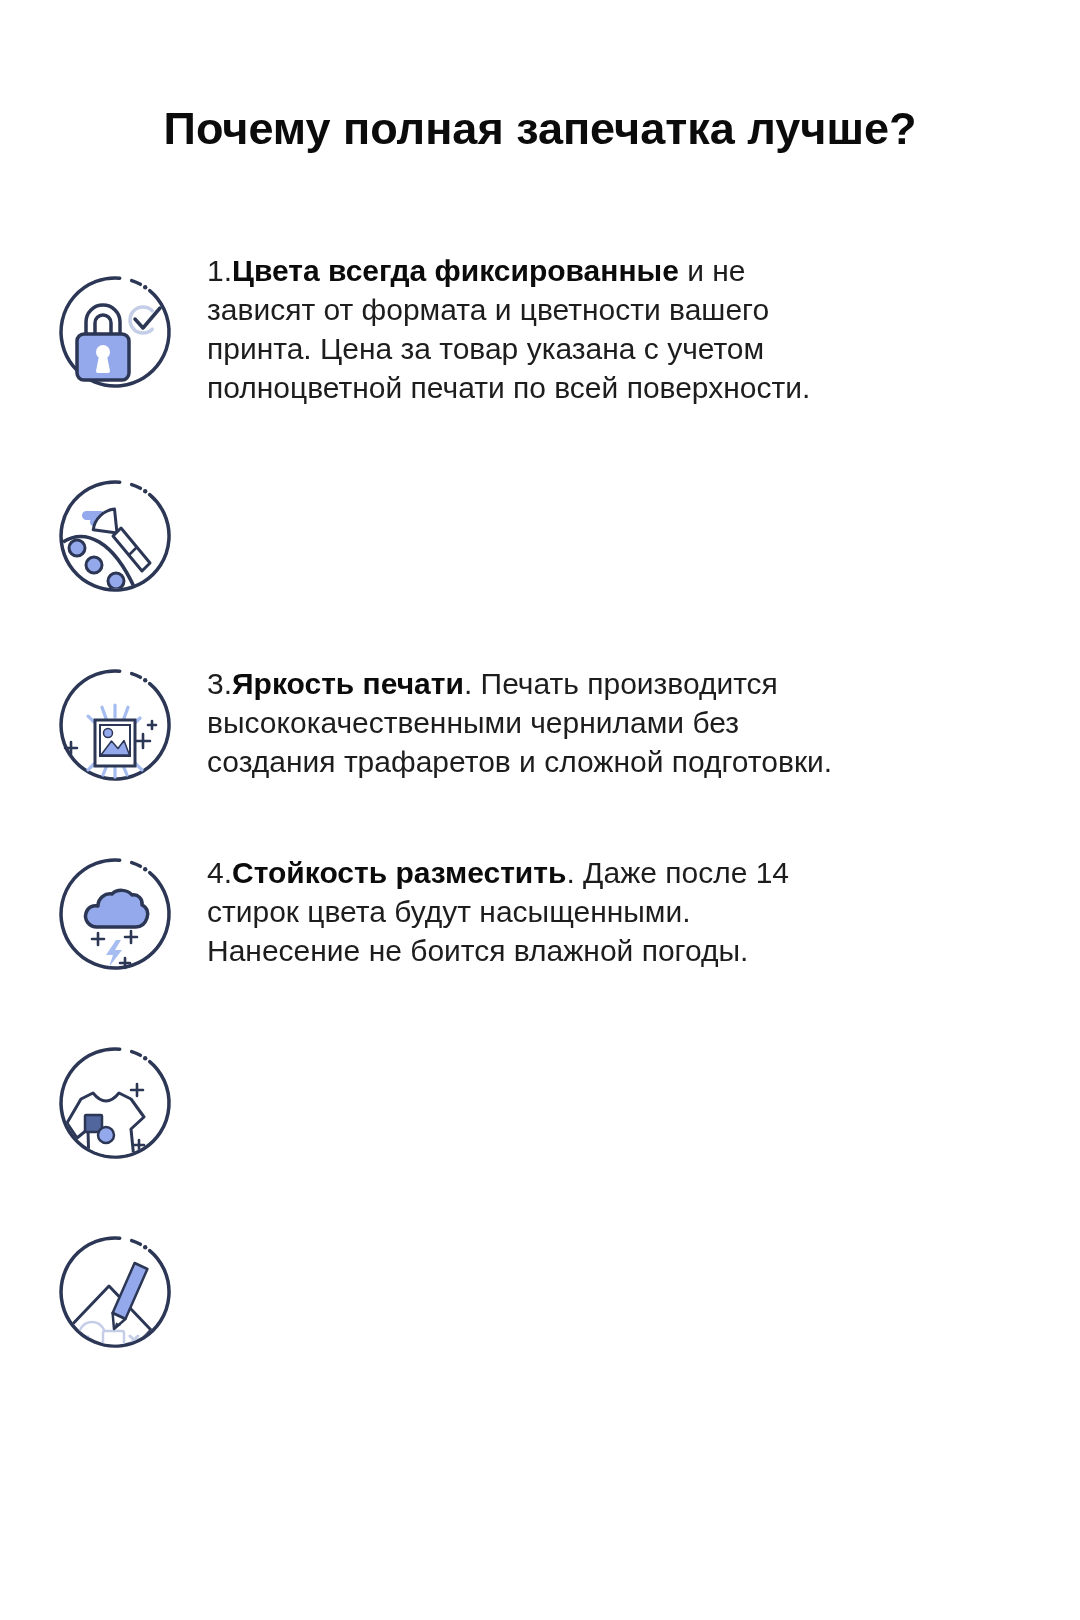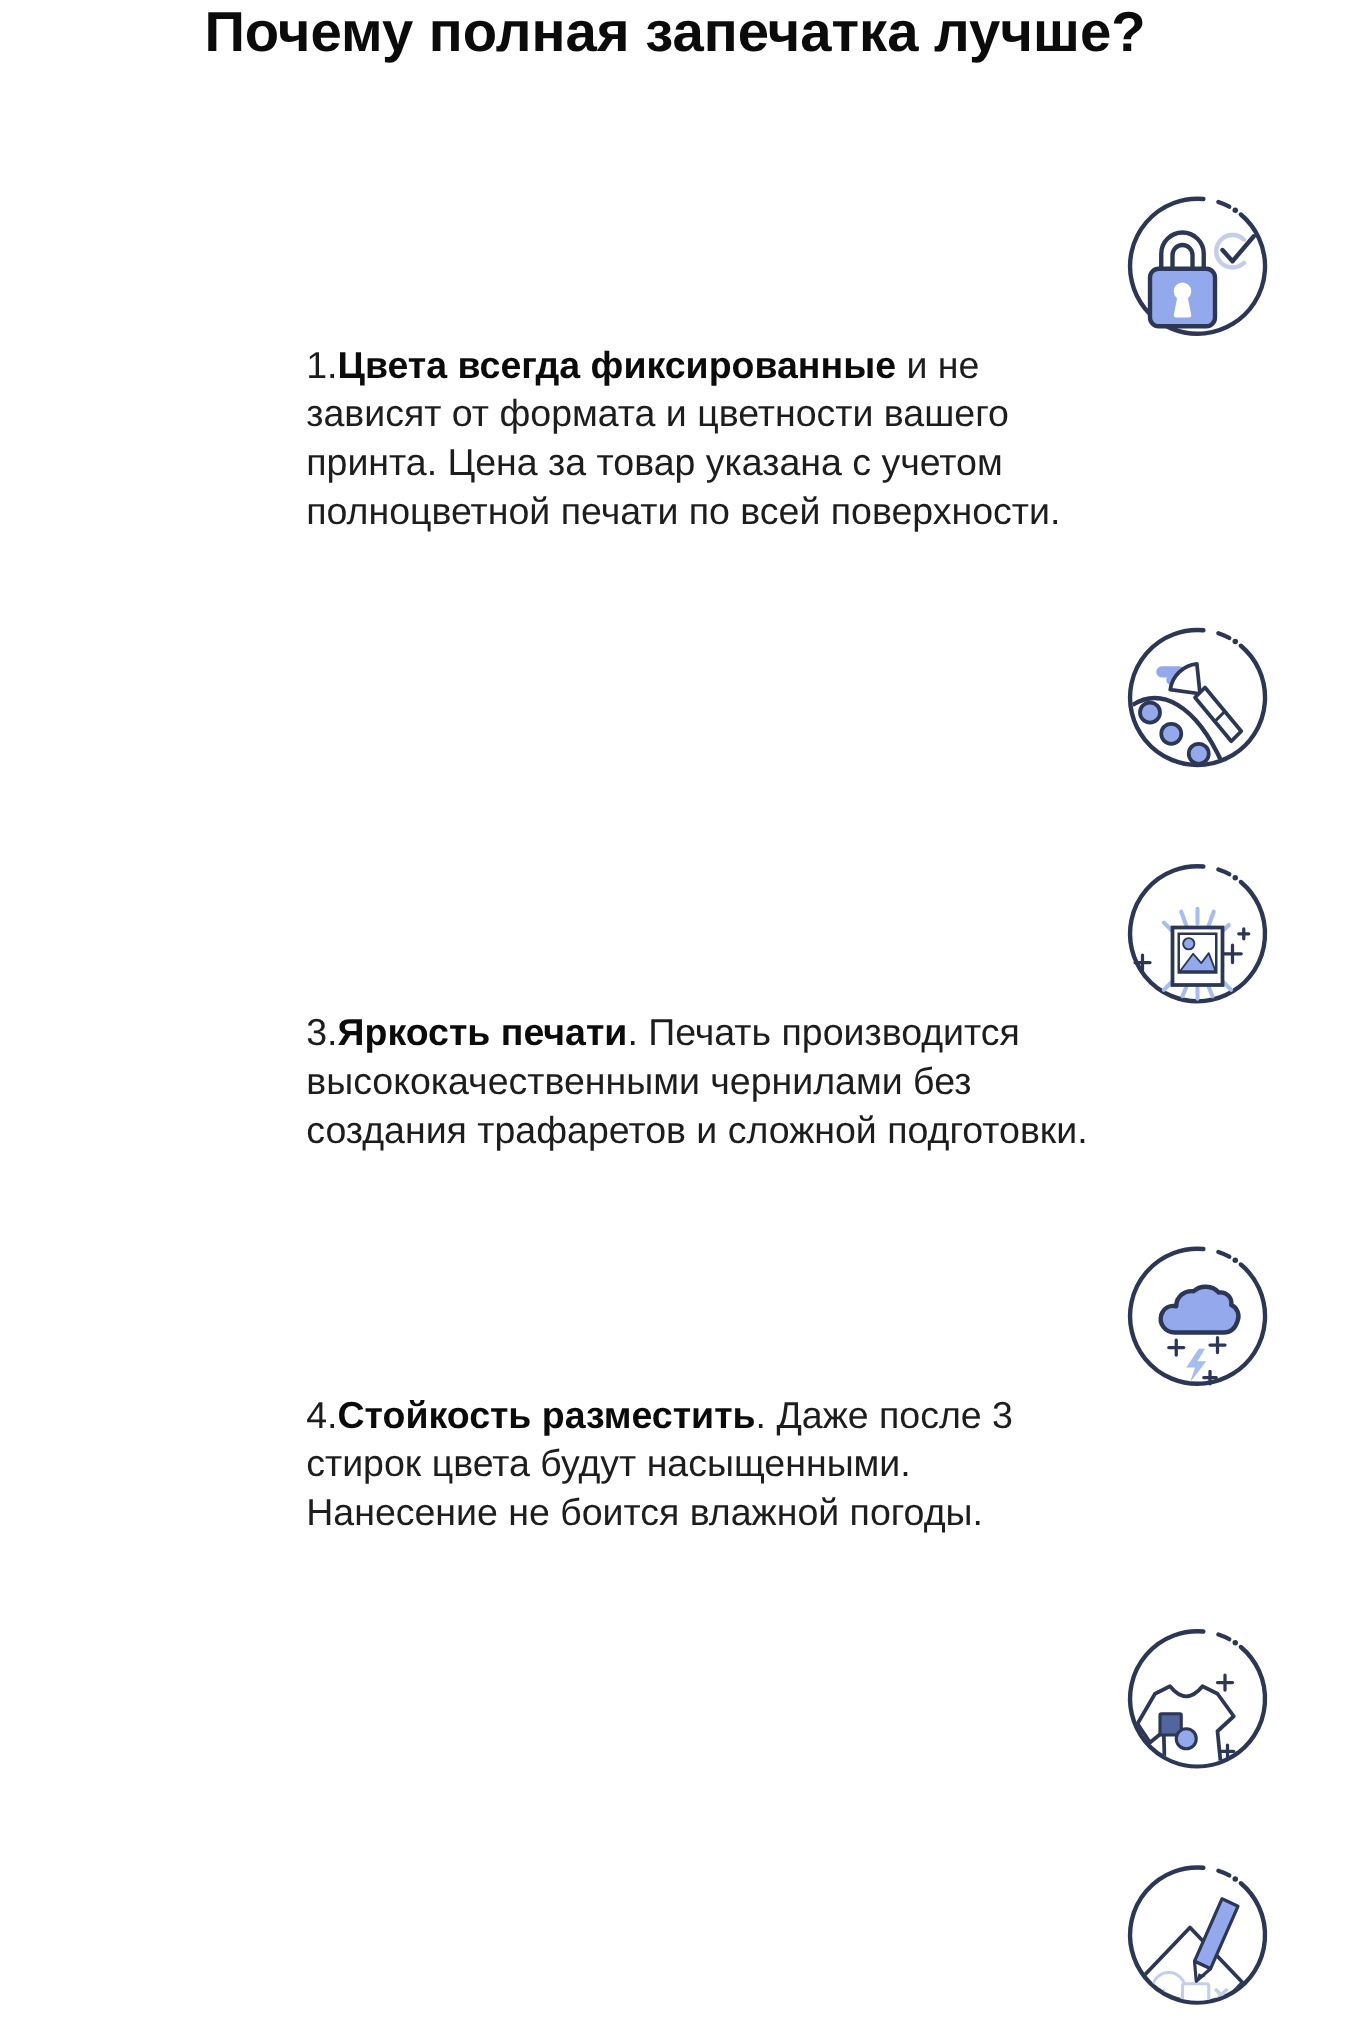--- a/index.html
+++ b/index.html
@@ -1,25 +1,25 @@
 <!DOCTYPE html>
 <html><head>
 <meta charset="utf-8">
 <style>
   html,body{margin:0;padding:0;background:#ffffff;}
   .page{
     width:1080px;height:1620px;background:#ffffff;overflow:hidden;
     font-family:"Liberation Sans", sans-serif;position:relative;
   }
   .title{
-    margin:0 40px;text-align:center;
+    padding-top:103px;margin:0 40px;text-align:center;
     font-size:45px;line-height:52px;font-weight:bold;color:#0b0b0b;
   }
   .rows{margin-top:96px;}
-  .row{display:flex;align-items:flex-end;margin:0 30px 64px 55px;flex-direction:column;}
+  .row{display:flex;align-items:center;margin:0 30px 64px 55px;}
   .icon-wrap{width:120px;height:120px;flex:none;margin-right:32px;margin-top:5px;}
   .icon-wrap svg{display:block;width:120px;height:120px;}
   .benefit-text{
     margin:0;width:805px;font-size:30px;line-height:39px;color:#1d1d1d;
     white-space:pre-line;
   }
   .benefit-text b{color:#0b0b0b;}
 </style>
 </head>
 <body>
@@ -128,21 +128,21 @@
           <circle cx="90.2" cy="15.2" r="2.2" fill="#2c3655"></circle>
           <path d="M42 73C34 73 29 66 31 59C33 53 38 51 43 52C43 44 50 39 57 40C62 35 72 35 77 41C83 40 88 45 87 51C92 53 94 59 92 64C90 70 86 73 81 73Z" fill="#94a9ec" stroke="#2c3655" stroke-width="3.5" stroke-linejoin="round"></path>
           <g stroke="#2c3655" stroke-width="2.6" stroke-linecap="round">
             <path d="M37 85H49M43 79V91"></path>
             <path d="M70 83H82M76 77V89"></path>
             <path d="M65 109H75M70 104V114"></path>
           </g>
           <path d="M61 86L51 101H58L54 113L67 96H60L66 86Z" fill="#a6bdf1"></path>
         </svg>
       </div>
-      <p class="benefit-text"><span>4.</span><b>Стойкость разместить</b><span>. Даже после 3
+      <p class="benefit-text"><span>4.</span><b>Стойкость разместить</b><span>. Даже после 14
 стирок цвета будут насыщенными.
 Нанесение не боится влажной погоды.</span></p>
     </div>
 
     <div class="row">
       <div class="icon-wrap">
         <svg viewBox="0 0 120 120">
           <defs>
               <clipPath id="c5">
                 <circle cx="60" cy="60" r="52.5"></circle>

